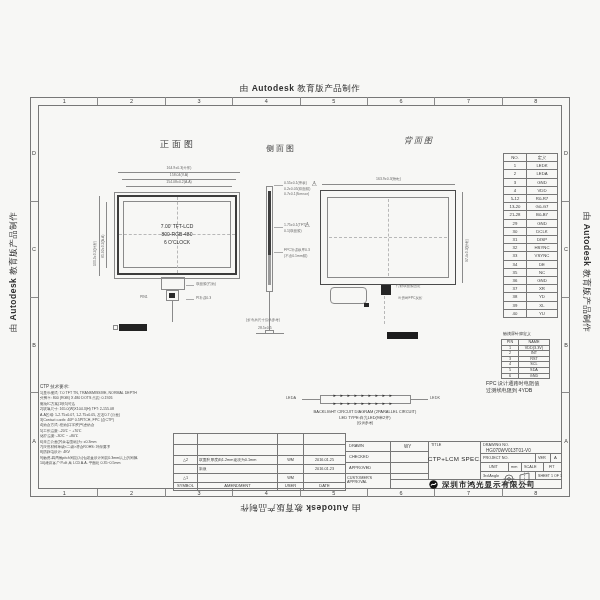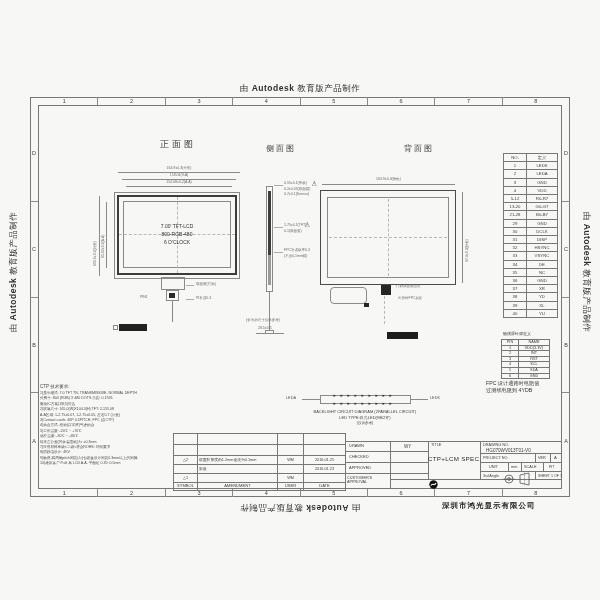--- a/index.html
+++ b/index.html
@@ -111,21 +111,21 @@
 
   <div class="zc">C</div>
 
   <div class="zc">B</div>
 
   <div class="zc">A</div>
 </div>
 
   <div class="t" style="left:160px;top:139px;font-size:9px;letter-spacing:3px;">正面图</div>
   <div class="t" style="left:266px;top:144px;font-size:8px;letter-spacing:2px;">侧面图</div>
-  <div class="t" style="left:404px;top:144px;font-size:8px;letter-spacing:2px;">背面图</div>
+  <div class="t" style="left:404px;top:136px;font-size:8px;letter-spacing:2px;font-style:italic;">背面图</div>
 
   <div class="t tc" style="left:118px;top:166px;width:122px;font-size:3.5px;color:#6a6a6a;">164.9±0.3(外形)</div>
   <div class="ln" style="left:118px;top:172px;width:122px;height:1px;"></div>
   <div class="t tc" style="left:122px;top:173px;width:114px;font-size:3.5px;color:#6a6a6a;">158.04(V.A)</div>
   <div class="ln" style="left:122px;top:179px;width:114px;height:1px;"></div>
   <div class="t tc" style="left:126px;top:180px;width:106px;font-size:3.5px;color:#6a6a6a;">154.08±0.2(A.A)</div>
   <div class="ln" style="left:126px;top:186px;width:106px;height:1px;"></div>
 
   <div class="ln" style="left:99px;top:196px;width:1px;height:80px;"></div>
   <div class="t rot-ccw" style="left:93px;top:266px;font-size:3.5px;color:#6a6a6a;">100.0±0.3(外形)</div>
@@ -493,15 +493,15 @@
     <line x1="1.5" y1="7" x2="12.5" y2="7" stroke="#555" stroke-width="0.6"></line>
     <path d="M18 3 L27 1 L27 13 L18 11 Z" fill="none" stroke="#555" stroke-width="0.8"></path>
     <line x1="22.5" y1="0.5" x2="22.5" y2="13.5" stroke="#555" stroke-width="0.5" stroke-dasharray="1.5,1"></line>
   </svg>
   <div class="t" style="left:538px;top:474px;font-size:3.6px;">SHEET 1 OF 1</div>
 
   <svg class="abs" style="left:429px;top:479.5px;" width="9" height="9" viewBox="0 0 20 20">
     <circle cx="10" cy="10" r="9.3" fill="#111"></circle>
     <path d="M4.5 12.5 C8 4.5 11 15.5 15.5 6.5" stroke="#fff" stroke-width="2.4" fill="none"></path>
   </svg>
-  <div class="t" style="left:442px;top:480px;font-size:7.5px;font-weight:bold;letter-spacing:1px;color:#222;margin-top:21px;">深圳市鸿光显示有限公司</div>
+  <div class="t" style="left:442px;top:480px;font-size:7.5px;font-weight:bold;letter-spacing:1px;color:#222;">深圳市鸿光显示有限公司</div>
 
 </div>
 
 </body></html>

